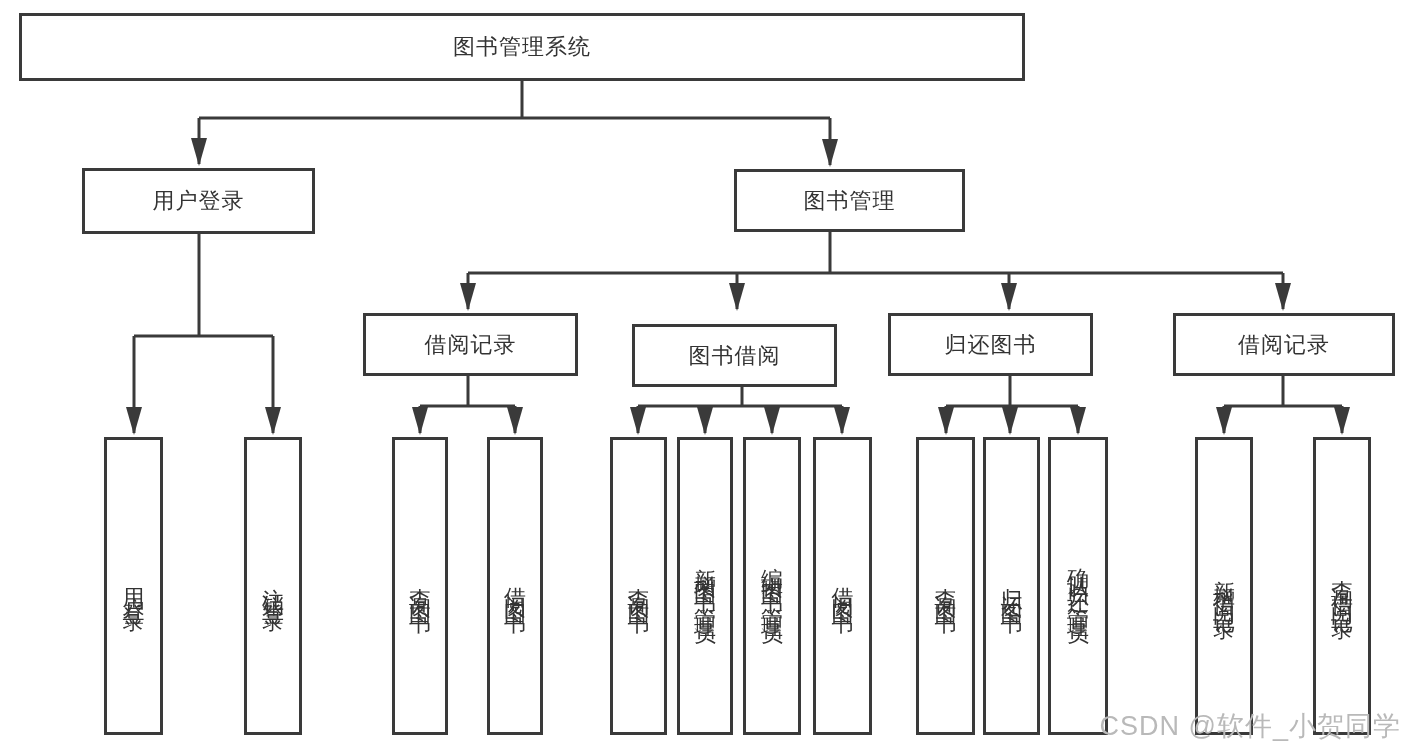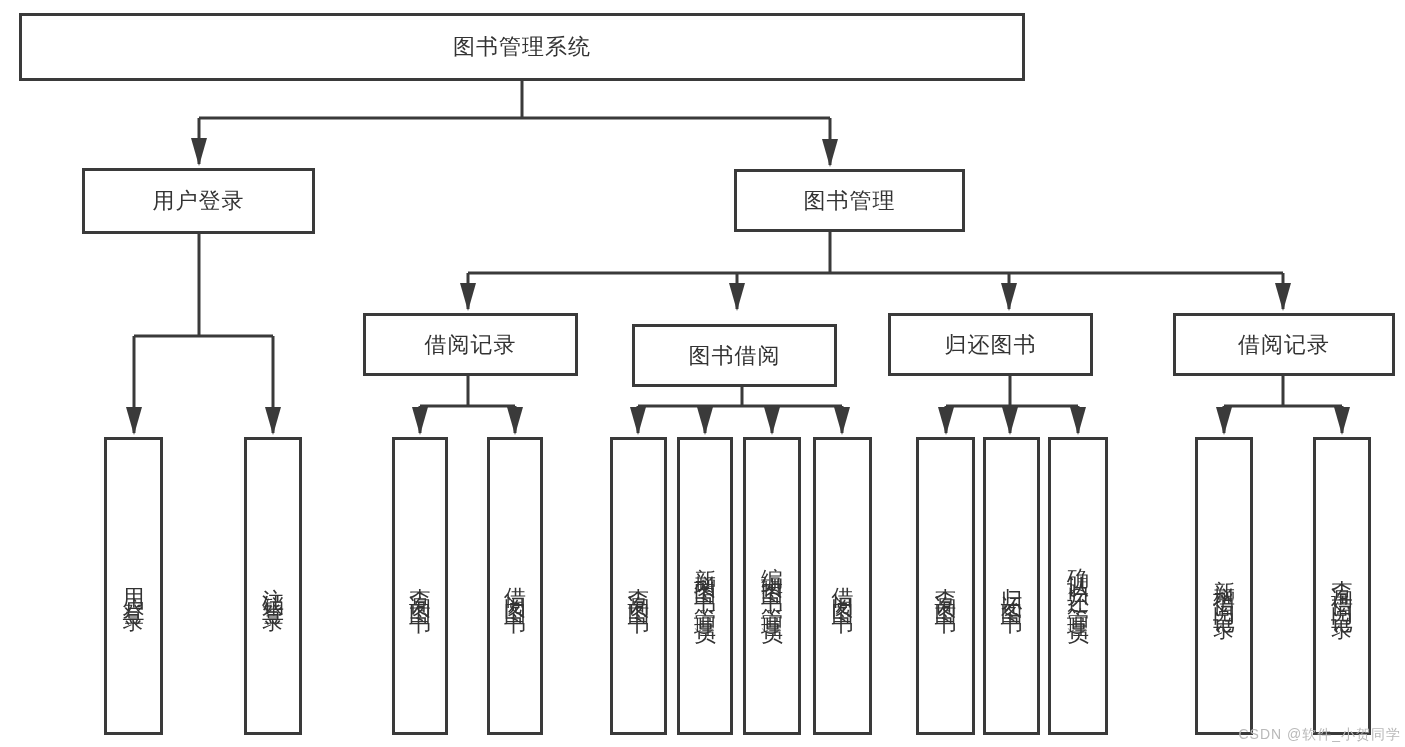--- a/index.html
+++ b/index.html
@@ -61,21 +61,21 @@
   .g3d { left: 813px;  width: 59px; }
   .g4a { left: 916px;  width: 59px; }
   .g4b { left: 983px;  width: 57px; }
   .g4c { left: 1048px; width: 60px; }
   .g5a { left: 1195px; width: 58px; }
   .g5b { left: 1313px; width: 58px; }
   .watermark {
     position: absolute;
     right: 4px;
     bottom: 3px;
-    font-size: 14px;
+    font-size: 27px;
     letter-spacing: 1px;
     color: #b9b9b9;
     z-index: 5;
     white-space: nowrap;
   }
 </style>
 </head>
 <body>
 
 <div class="canvas">

